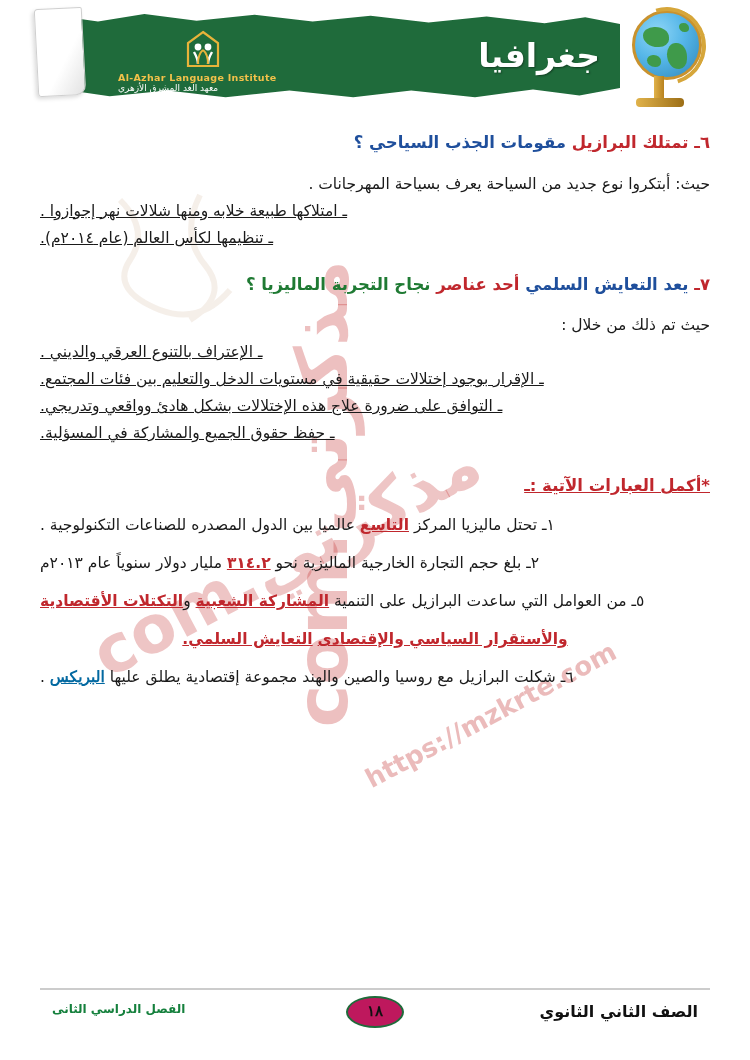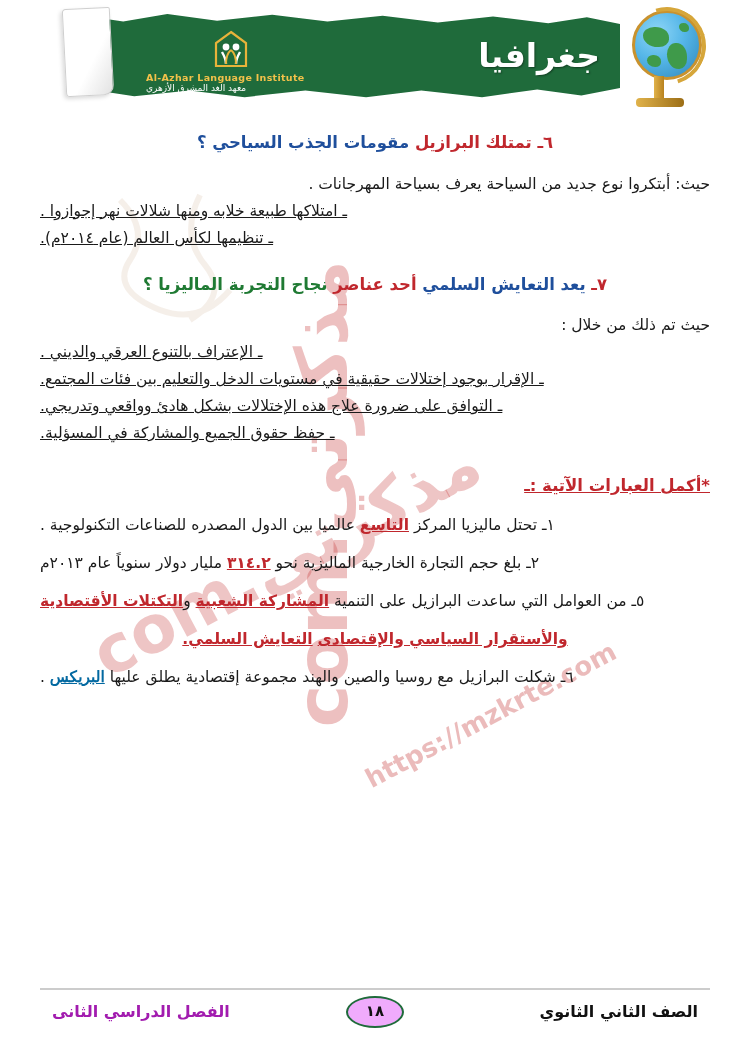--- a/index.html
+++ b/index.html
@@ -13,21 +13,20 @@
     position: relative;
     overflow: hidden;
     font-family: "DejaVu Sans", "Liberation Sans", sans-serif;
     color: #1a1a1a;
   }
 
   
   .header {
     position: relative;
     height: 120px;
-    margin-left: 28px;
   }
   .globe {
     position: absolute;
     right: 44px;
     top: 10px;
     width: 78px;
     height: 100px;
   }
   .globe-ball {
     position: absolute;
@@ -188,21 +187,21 @@
     top: 122px;
     right: 40px;
     left: 40px;
     font-size: 15.5px;
     line-height: 1.55;
   }
   .q-head {
     color: #c0272d;
     font-weight: bold;
     font-size: 16.5px;
-    text-align: center;
+    text-align: right;
     margin: 8px 0 6px 0;
     direction: rtl;
   }
   .q-head .blue { color: #1f4f9c; }
   .q-head .green { color: #1f7a33; }
   .lead {
     text-align: right;
     margin: 16px 0 2px 0;
   }
   .bullet {
@@ -255,38 +254,39 @@
     top: 12px;
     font-weight: bold;
     font-size: 16px;
     color: #111;
   }
   .footer-left {
     position: absolute;
     left: 12px;
     top: 12px;
     font-weight: bold;
-    font-size: 16px;
-    color: #a21caf;
+    font-size: 12px;
+    color: #15803d;
   }
   .page-num {
     position: absolute;
     left: 50%;
     transform: translateX(-50%);
     top: 6px;
     width: 54px;
     height: 28px;
     border: 2px solid #1f6b3b;
     border-radius: 50%;
     text-align: center;
     line-height: 26px;
     font-size: 15px;
     font-weight: bold;
     color: #111;
-    background: #f0abfc;
+    background: #be185d;
+    font-family: Liberation Serif, serif;
   }
 </style>
 </head>
 <body>
 
 <div class="header">
 
   <div class="banner"></div>
 
   <div class="globe">

